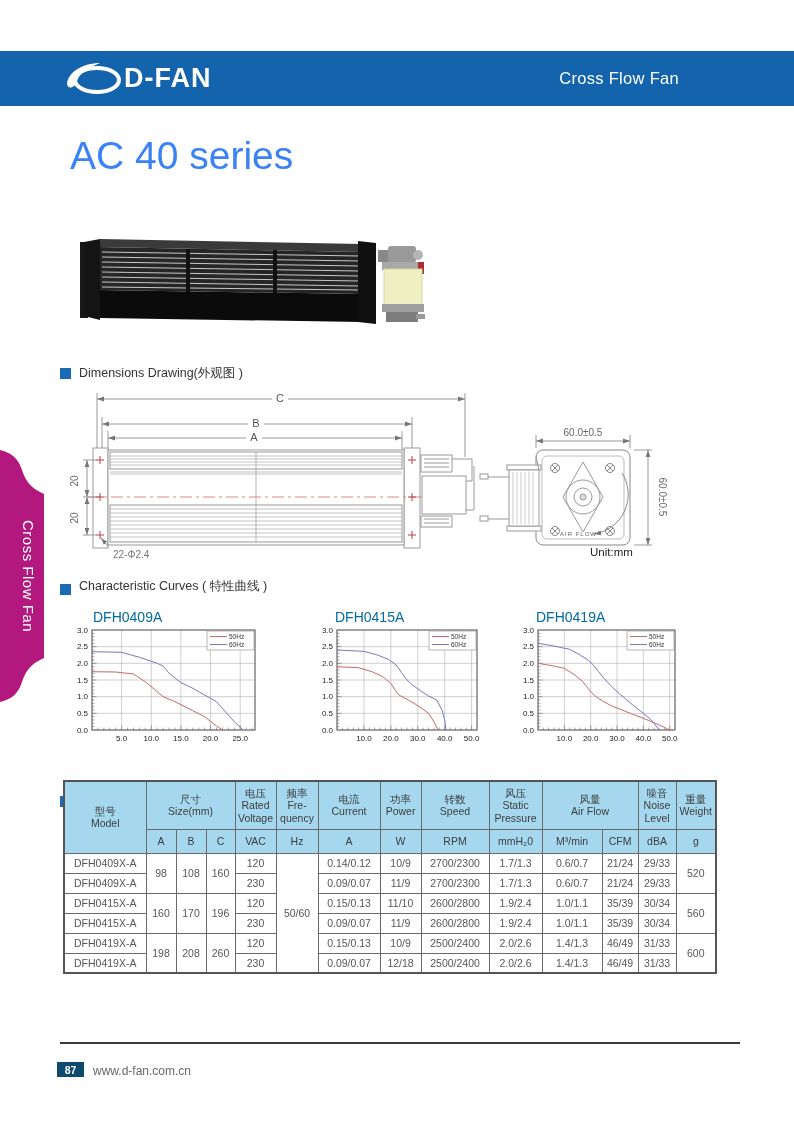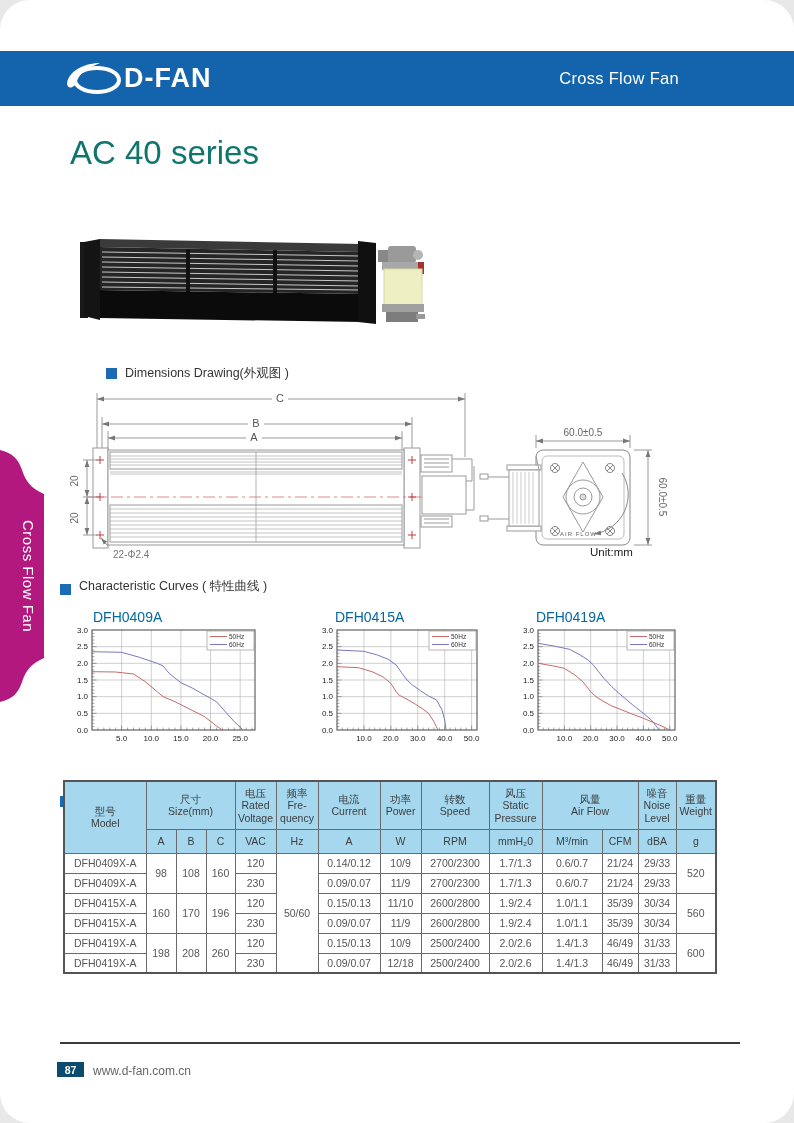--- a/index.html
+++ b/index.html
@@ -1,34 +1,34 @@
 <!DOCTYPE html>
 <html><head>
 <meta charset="utf-8">
 <style>
   html,body{margin:0;padding:0;background:#e8e8e8;}
   *{box-sizing:border-box;}
   .page{position:relative;width:794px;height:1123px;background:#ffffff;margin:0 auto;
-        font-family:"Liberation Sans",sans-serif;overflow:hidden;border-radius:30px;}
+        font-family:"Liberation Sans",sans-serif;overflow:hidden;}
   
   .header-bar{position:absolute;top:51px;left:0;width:794px;height:55px;background:#1464ad;
               display:flex;align-items:center;justify-content:space-between;
               padding:0 115px 0 64px;}
   .brand{display:flex;align-items:center;gap:2px;}
   .brand-name{color:#fff;font-size:27px;font-weight:bold;letter-spacing:1px;}
   .header-category{color:#fff;font-size:16.5px;font-weight:500;letter-spacing:.3px;}
   
-  .page-title{position:absolute;left:70px;top:134px;font-size:33px;color:#0f766e;}
+  .page-title{position:absolute;left:70px;top:134px;font-size:39px;color:#3b82f6;}
   
   .side-tab{position:absolute;left:0;top:448px;}
   
   .section-header{position:absolute;left:60px;display:flex;align-items:center;gap:8px;}
   .sq{width:11px;height:11px;background:#1a6ab5;flex:0 0 auto;}
   .section-label{font-size:12.5px;color:#333;}
-  .sec1{top:365px;margin-left:46px;} .sec2{top:578px;align-items:flex-end;} .sec3{top:793px;}
+  .sec1{top:365px;} .sec2{top:578px;align-items:flex-end;} .sec3{top:793px;}
   
   .charts-row{position:absolute;left:0;top:610px;width:794px;height:140px;}
   .chart-block{position:absolute;top:0;}
   .chart-title{font-size:14px;color:#0369a1;margin:0 0 0 33px;height:14px;line-height:14px;}
   
   .spec-table{position:absolute;left:63px;top:780px;width:652px;border-collapse:collapse;
               table-layout:fixed;}
   .spec-table th,.spec-table td{border:1px solid #6a6a6a;text-align:center;vertical-align:middle;
               padding:0;overflow:hidden;}
   .spec-table{border:2px solid #555;}

